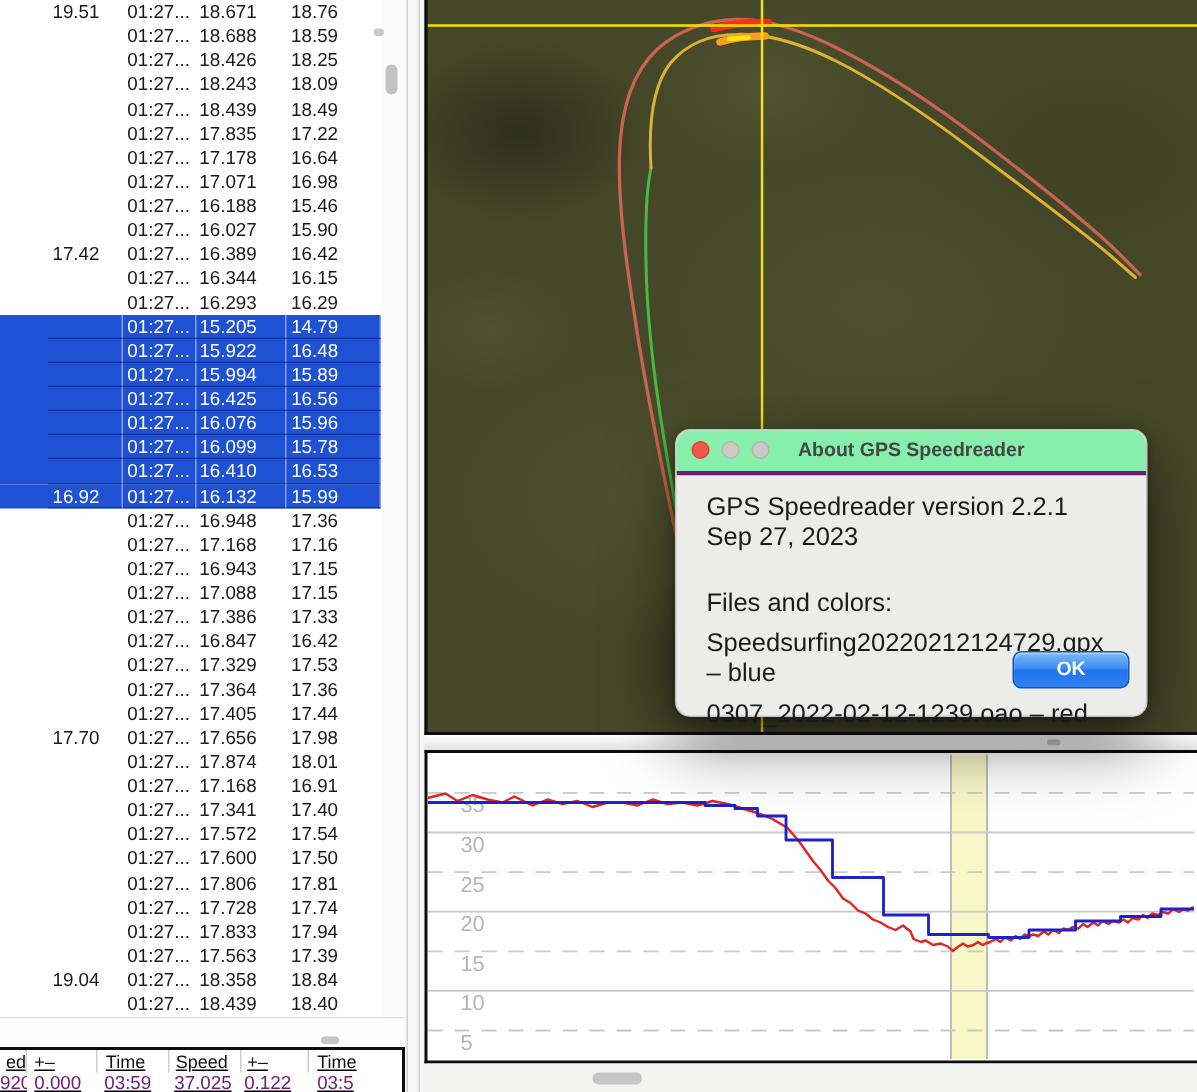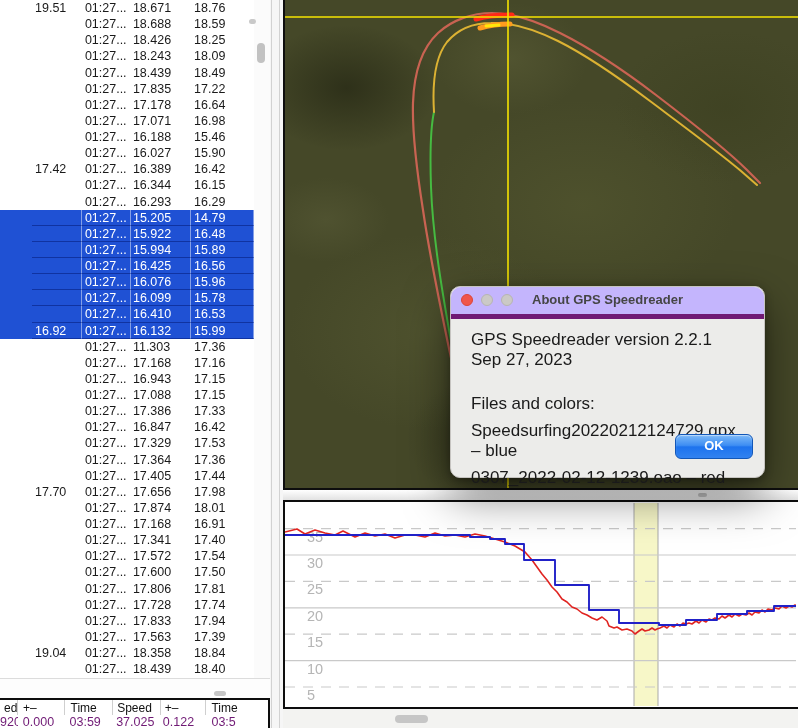--- a/index.html
+++ b/index.html
@@ -21,21 +21,21 @@
                   border-bottom:1px solid rgba(4,28,120,0.55);}
   #vscroll-gutter{left:254px;top:0;width:16px;height:678px;background:#fbfbfb;}
   #vscroll-thumb{left:3px;top:43px;width:8px;height:20px;border-radius:4px;background:#c2c2c2;position:absolute;}
   #table-bottom-line{left:0;top:678px;width:270px;height:1px;background:#dcdcdc;}
   #hscroll-strip{left:0;top:679px;width:270px;height:19px;background:#fdfdfd;}
   #hscroll-thumb{left:214px;top:12px;width:12px;height:5px;border-radius:3px;background:#c6c6c6;position:absolute;}
 
   
   #footer-table{left:0;top:698px;width:270px;height:30px;background:#ffffff;
                 border-top:2px solid #0d0d0d;border-right:2px solid #0d0d0d;
-                box-sizing:border-box;overflow:hidden;}
+                box-sizing:border-box;overflow:hidden;text-decoration:underline;}
   .frow{display:flex;}
   .fh-cell{box-sizing:border-box;height:15px;font-size:12px;line-height:15px;color:#111;
            border-right:1px solid #cfcfcf;overflow:hidden;white-space:nowrap;padding-top:1px;}
   .fd-cell{box-sizing:border-box;height:14px;font-size:12.5px;line-height:14px;color:#701a75;
            overflow:hidden;white-space:nowrap;}
   #footer-dot{left:249px;top:19px;width:7px;height:5px;border-radius:3px;background:#c9c9c9;position:absolute;}
 
   
   #divider-strip{left:270px;top:0;width:13px;height:728px;background:#f6f6f6;}
   .divline{position:absolute;top:0;width:1px;height:728px;background:#d2d2d2;}
@@ -65,21 +65,21 @@
   #chart-panel{left:283px;top:500px;width:515px;height:209px;box-sizing:border-box;
                border-left:2px solid #0d0d0d;border-top:2px solid #0d0d0d;border-bottom:2px solid #0d0d0d;
                background:#ffffff;overflow:hidden;}
   #chart-hscroll{left:283px;top:709px;width:515px;height:19px;background:#f3f3f1;}
   #chart-hscroll-thumb{left:112px;top:6px;width:33px;height:8px;border-radius:4px;background:#c6c6c6;position:absolute;}
 
   
   #about-dialog{left:450px;top:286px;width:315px;height:192px;background:#ececea;
      border-radius:10px;border:1px solid #c6c4c1;box-sizing:border-box;
      box-shadow:0 18px 45px rgba(0,0,0,0.5), 0 2px 8px rgba(0,0,0,0.3);z-index:50;}
-  #dialog-titlebar{height:27px;border-bottom:5px solid #701a75;background:#c4b5fd;
+  #dialog-titlebar{height:27px;border-bottom:3px solid #701a75;background:#86efac;
      border-radius:10px 10px 0 0;position:relative;}
   .tl-btn{position:absolute;top:7px;width:12px;height:12px;border-radius:50%;box-sizing:border-box;}
   #tl-close{left:10px;background:#f0564a;border:1px solid #dd4437;}
   #tl-min{left:30px;background:#cbc9c6;border:1px solid #b7b5b2;}
   #tl-zoom{left:50px;background:#cbc9c6;border:1px solid #b7b5b2;}
   #dialog-title{position:absolute;left:0;right:0;top:5px;text-align:center;
      font-size:13px;font-weight:bold;color:#454545;}
   #dialog-body{padding:9px 20px 0 20px;font-size:17px;color:#1a1a1a;}
   #dlg-line1{margin-top:2px;}
   #dlg-line2{margin-top:24px;}
@@ -218,21 +218,21 @@
       </div>
       <div class="trow sel">
         <div class="cell c-a">16.92</div>
         <div class="cell c-t">01:27...</div>
         <div class="cell c-s">16.132</div>
         <div class="cell c-p">15.99</div>
       </div>
       <div class="trow">
         <div class="cell c-a"></div>
         <div class="cell c-t">01:27...</div>
-        <div class="cell c-s">11.303</div>
+        <div class="cell c-s">16.948</div>
         <div class="cell c-p">17.36</div>
       </div>
       <div class="trow">
         <div class="cell c-a"></div>
         <div class="cell c-t">01:27...</div>
         <div class="cell c-s">17.168</div>
         <div class="cell c-p">17.16</div>
       </div>
       <div class="trow">
         <div class="cell c-a"></div>

